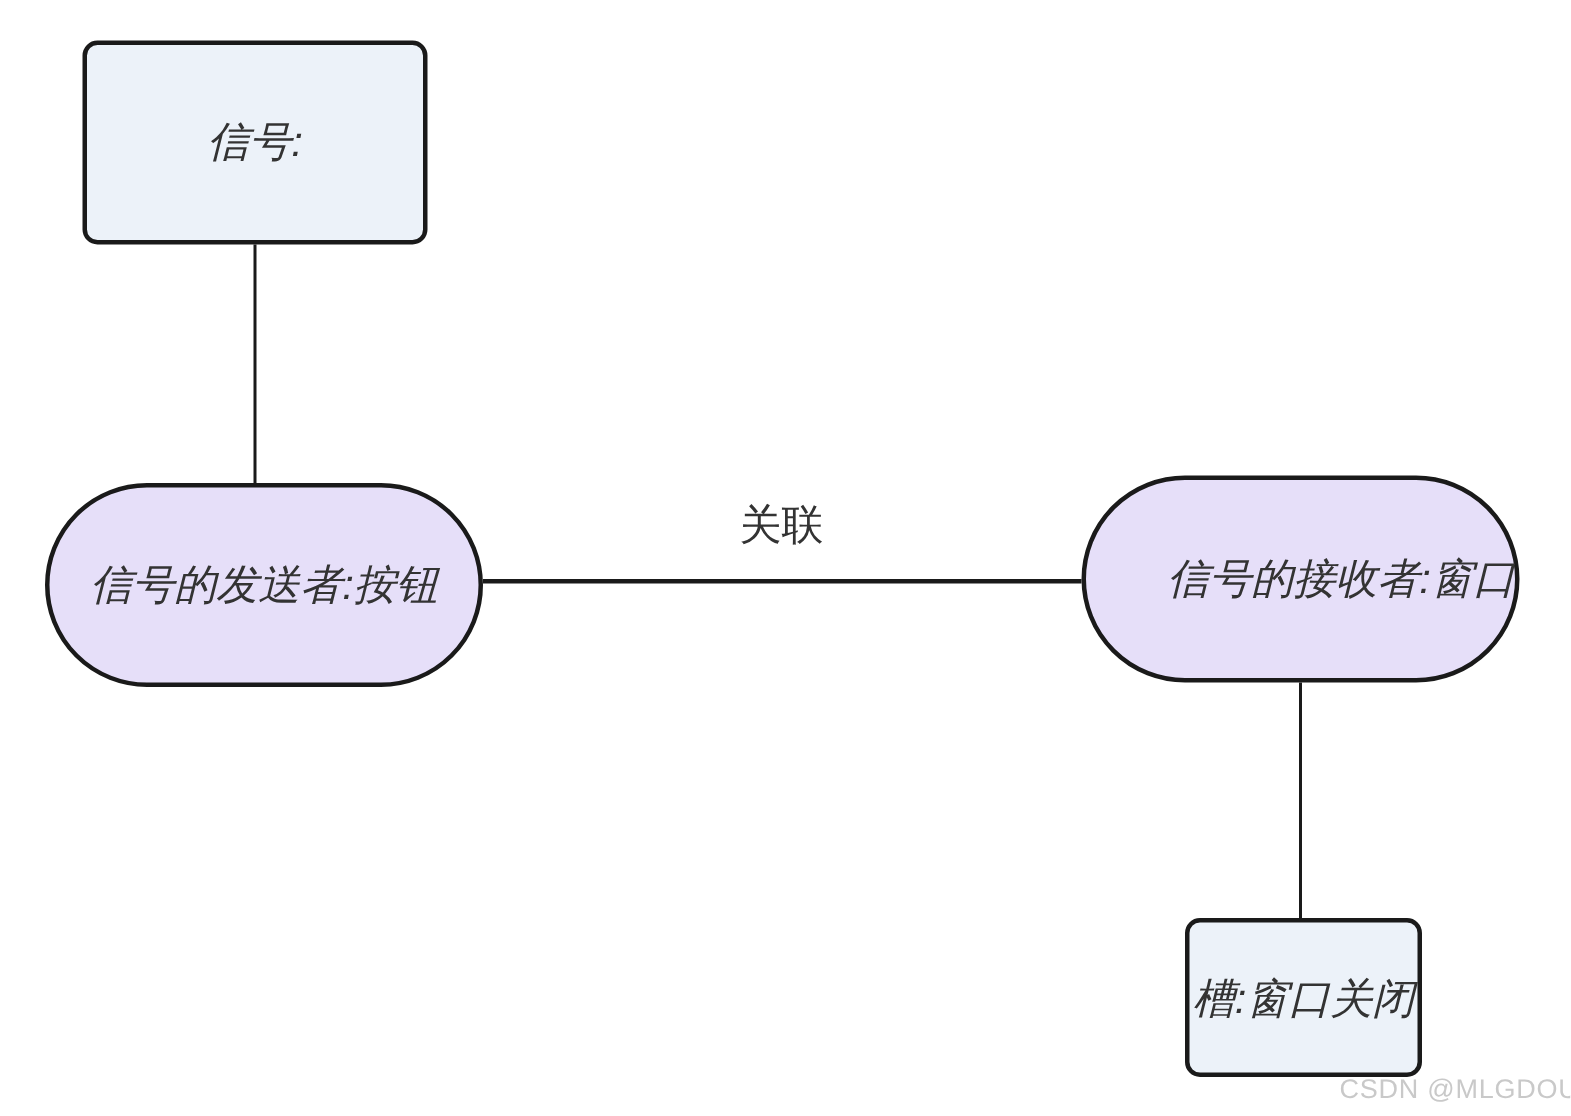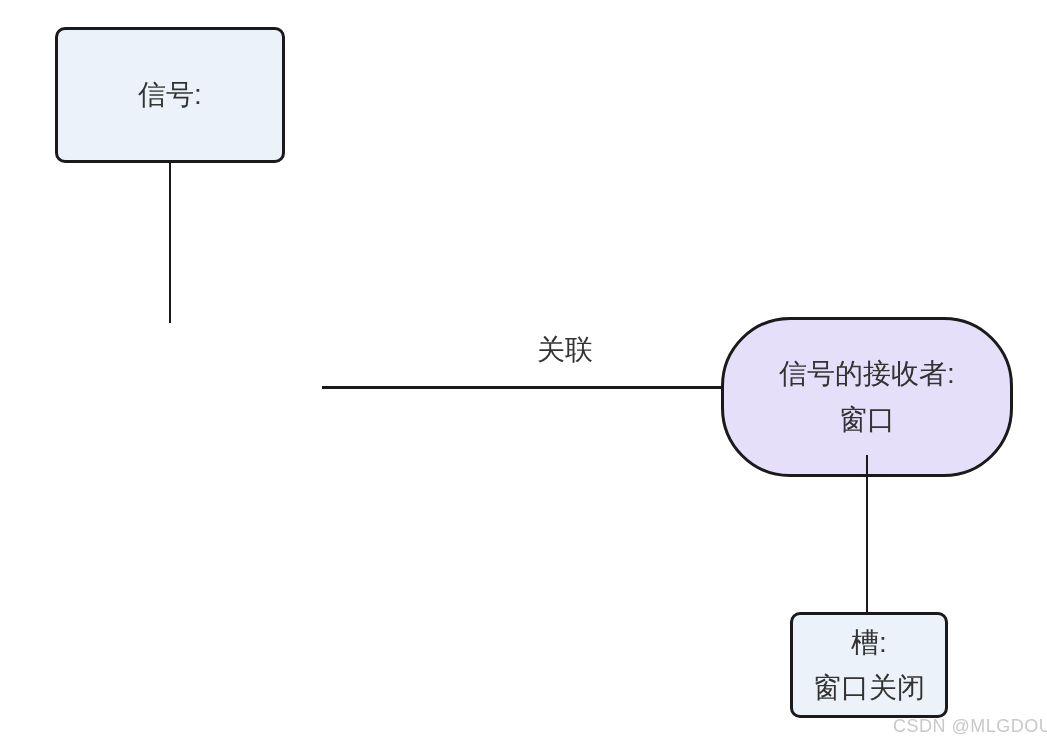--- a/index.html
+++ b/index.html
@@ -14,61 +14,62 @@
     height: 744px;
     background: #ffffff;
     overflow: hidden;
     color: #333333;
   }
   .node {
     position: absolute;
     box-sizing: border-box;
     border: 3px solid #1a1a1a;
     display: flex;
-    flex-direction: column;
+    flex-direction: row;
     align-items: center;
     justify-content: center;
     text-align: center;
     font-size: 28px;
     color: #333333;
+    font-style: italic;
   }
   .node .nline {
     line-height: 46px;
     white-space: nowrap;
   }
   .box-node {
     background: #ECF2F9;
     border-radius: 10px;
   }
   .stadium-node {
     background: #E6DFF9;
   }
   #node-signal   { left: 55px;  top: 27px;  width: 230px; height: 136px; }
   #node-sender   { left: 30px;  top: 322px; width: 292px; height: 136px; border-radius: 68px; }
-  #node-receiver { left: 721px; top: 317px; width: 292px; height: 160px; border-radius: 69px; }
+  #node-receiver { left: 721px; top: 317px; width: 292px; height: 138px; border-radius: 69px; justify-content: flex-end; }
   #node-slot     { left: 790px; top: 612px; width: 158px; height: 106px; }
   #node-slot .nline { line-height: 45px; }
 
   .edge {
     position: absolute;
     background: #1a1a1a;
   }
   #edge-signal-sender   { left: 168.5px; top: 163px; width: 2.5px;  height: 160px; }
   #edge-sender-receiver { left: 322px;   top: 386px; width: 399px;  height: 2.5px; }
   #edge-receiver-slot   { left: 865.5px; top: 455px; width: 2.5px;  height: 158px; }
 
   .edge-label {
     position: absolute;
     font-size: 28px;
     color: #333333;
     white-space: nowrap;
     transform: translateX(-50%);
     line-height: 36px;
   }
-  #edge-label-top    { left: 521px; top: 332px; margin-left: 44px; }
+  #edge-label-top    { left: 521px; top: 332px; }
   #edge-label-bottom { left: 521px; top: 404px; }
 
   .watermark {
     position: absolute;
     left: 893px;
     top: 716px;
     font-size: 18px;
     color: #c9c9c9;
     white-space: nowrap;
     letter-spacing: 0.5px;
@@ -78,20 +79,24 @@
 <body>
 
 <div class="canvas">
 
   <div class="node box-node" id="node-signal">
     <div class="nline">信号:</div>
   </div>
 
   <div class="edge" id="edge-signal-sender"></div>
 
+  <div class="node stadium-node" id="node-sender">
+    <div class="nline">信号的发送者:</div>
+    <div class="nline">按钮</div>
+  </div>
 
   <div class="edge" id="edge-sender-receiver"></div>
 
   <div class="edge-label" id="edge-label-top">关联</div>
 
   <div class="node stadium-node" id="node-receiver">
     <div class="nline">信号的接收者:</div>
     <div class="nline">窗口</div>
   </div>
 

